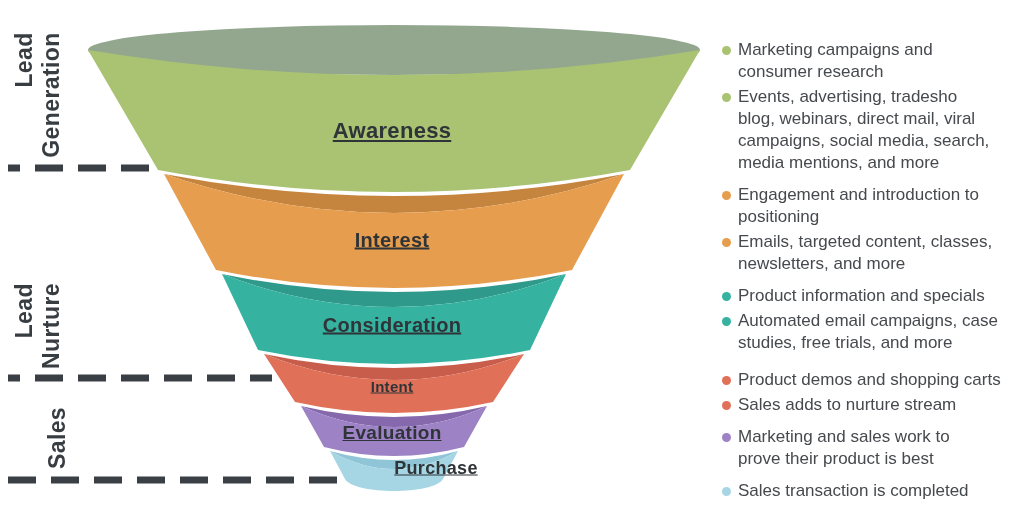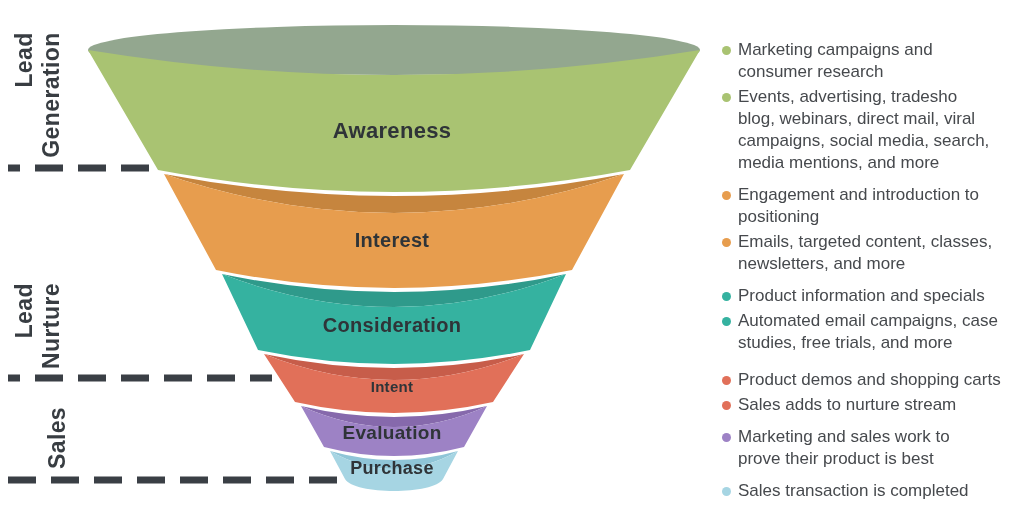--- a/index.html
+++ b/index.html
@@ -6,28 +6,28 @@
   #canvas {
     position:relative; width:1024px; height:508px; overflow:hidden;
     background:#ffffff;
     font-family:"Liberation Sans", sans-serif;
   }
   #funnel-svg { position:absolute; left:0; top:0; }
 
   
   .stage-label {
     position:absolute; left:392px; transform:translate(-50%,-50%);
-    font-weight:700; color:#2f3438; white-space:nowrap; letter-spacing:.3px;
+    font-weight:700; color:#2f3438; white-space:nowrap; letter-spacing:.3px;text-decoration:underline;
   }
   .st0 { top:131px; font-size:22px; }
   .st1 { top:240px; font-size:20px; }
   .st2 { top:325px; font-size:20px; }
   .st3 { top:386px; font-size:15px; }
   .st4 { top:433px; font-size:19px;text-align:right; }
-  .st5 { top:468px; font-size:18px; }
+  .st5 { top:468px; font-size:18px;margin-left:44px; }
 
   
   .phase-label {
     position:absolute; transform:translate(-50%,-50%) rotate(-90deg);
     font-weight:700; font-size:23px; line-height:27px; color:#383d42;
     white-space:pre-line; text-align:right; letter-spacing:.4px;
   }
   .ph0 { left:38px; top:95px; }
   .ph1 { left:38px; top:326px; }
   .ph2 { left:57px; top:438px; }

